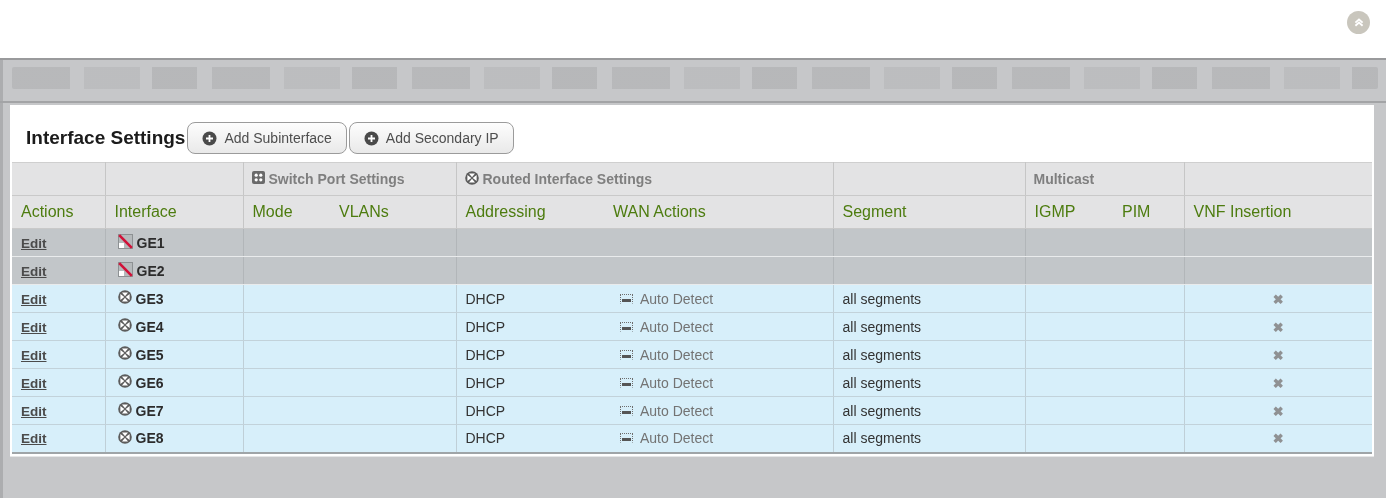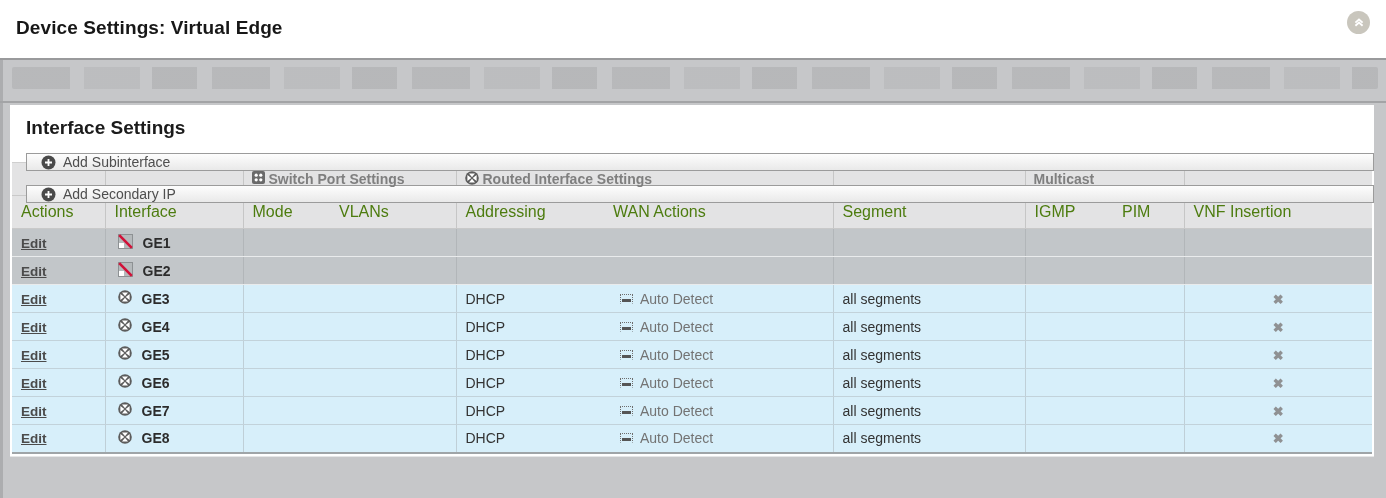--- a/index.html
+++ b/index.html
@@ -22,24 +22,24 @@
     background:
       repeating-linear-gradient(90deg, rgba(60,60,60,0.10) 0 58px, rgba(0,0,0,0) 58px 72px,
         rgba(60,60,60,0.07) 72px 128px, rgba(0,0,0,0) 128px 140px,
         rgba(60,60,60,0.11) 140px 185px, rgba(0,0,0,0) 185px 200px);
     border-radius:2px; }
 
   
   .panel { position:absolute; top:45px; left:10px; right:12px; bottom:42px; background:#ffffff;
            box-shadow:0 1px 0 rgba(255,255,255,0.55); overflow:hidden; }
 
-  .panel-head { display:flex; gap:14px; padding:12px 0 0 16px; height:54px;flex-direction:column; }
+  .panel-head { display:flex; align-items:center; gap:2px; padding:12px 0 0 16px; height:54px; }
   .section-title { font-size:19px; font-weight:700; color:#1b1b1b; }
   .btn { display:inline-flex; align-items:center; gap:7px; height:32px; padding:0 14px;
-         border:1px solid #9b9b9b; border-radius:0; cursor:pointer; font-size:14px; color:#4e4e4e;
+         border:1px solid #9b9b9b; border-radius:8px; cursor:pointer; font-size:14px; color:#4e4e4e;
          background:linear-gradient(#fdfdfd,#e9e9e9); }
   .btn svg { display:block; }
 
   
   table { border-collapse:collapse; table-layout:fixed; width:1360px; margin:3px 0 0 2px;
           font-size:14px; border-top:1px solid #cfcfcf; border-bottom:2px solid #9fa5a8; }
   col.c1{width:93px} col.c2{width:138px} col.c3{width:87px} col.c4{width:126px} col.c5{width:148px}
   col.c6{width:229px} col.c7{width:192px} col.c8{width:88px} col.c9{width:71px} col.c10{width:188px}
 
   thead th { background:#e3e3e4; height:33px; text-align:left; vertical-align:middle;
@@ -50,21 +50,21 @@
 
   .ghead-inner { display:flex; align-items:center; gap:4px; }
 
   tbody td { height:28px; vertical-align:middle; padding:0 0 0 9px; white-space:nowrap; overflow:hidden; }
   tr.row-disabled td { background:#c2c6c9; border-bottom:1px solid #e9ebec; }
   tr.row-active  td { background:#d7effa; border-bottom:1px solid #c2d2da; }
   tr.row-disabled .bl { border-left:1px solid #b2b6b9; }
   tr.row-active  .bl { border-left:1px solid #bfcfd7; }
 
   .edit-link { color:#4b4b4b; font-weight:700; font-size:13.5px; text-decoration:underline; cursor:pointer;text-align:right; }
-  .if-cell { display:flex; align-items:center; gap:10px; padding-left:3px; }
+  .if-cell { display:flex; align-items:center; gap:4px; padding-left:3px; }
   .if-name { font-weight:700; color:#2c2c2c; }
   .cell-text { color:#333333; }
 
   .wan-cell { padding-left:16px; }
   .wan-inner { display:flex; align-items:center; gap:7px; color:#737373; }
 
   
   .auto-icon { display:inline-block; width:13px; height:10px; border:1px dotted #6e6e6e;
                border-bottom-color:transparent; position:relative; }
   .auto-icon::after { content:""; position:absolute; left:1px; right:1px; bottom:1px; height:3px; background:#555; }
@@ -73,21 +73,20 @@
   .vnf-x { color:#8f9193; font-size:13px; font-weight:700; }
 
   
   .footer-note { position:absolute; left:16px; bottom:13px; font-size:14px; color:#868686; }
   .footer-link { color:#3f92c6; cursor:pointer; }
 </style>
 </head>
 <body>
 
 <div class="titlebar">
-  <div class="page-title">Device Settings: Virtual Edge</div>
   <div class="collapse-btn">
     <span>
       <svg width="12" height="12" viewBox="0 0 12 12">
         <path d="M2.4 6.6 L6 3.4 L9.6 6.6" stroke="#ffffff" stroke-width="1.9" fill="none"></path>
         <path d="M2.4 9.8 L6 6.6 L9.6 9.8" stroke="#ffffff" stroke-width="1.9" fill="none"></path>
       </svg>
     </span>
   </div>
 </div>
 

